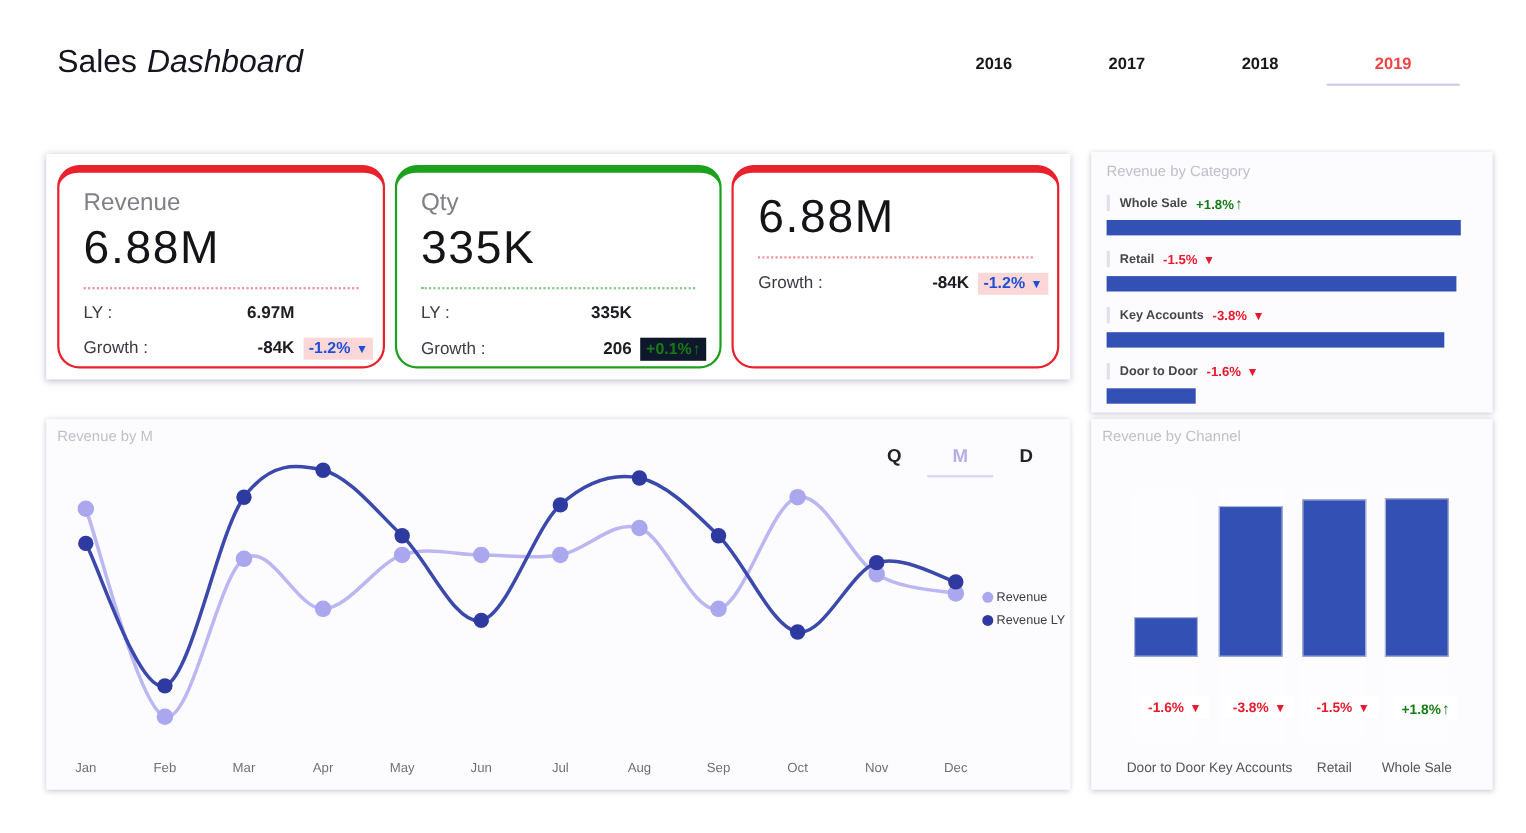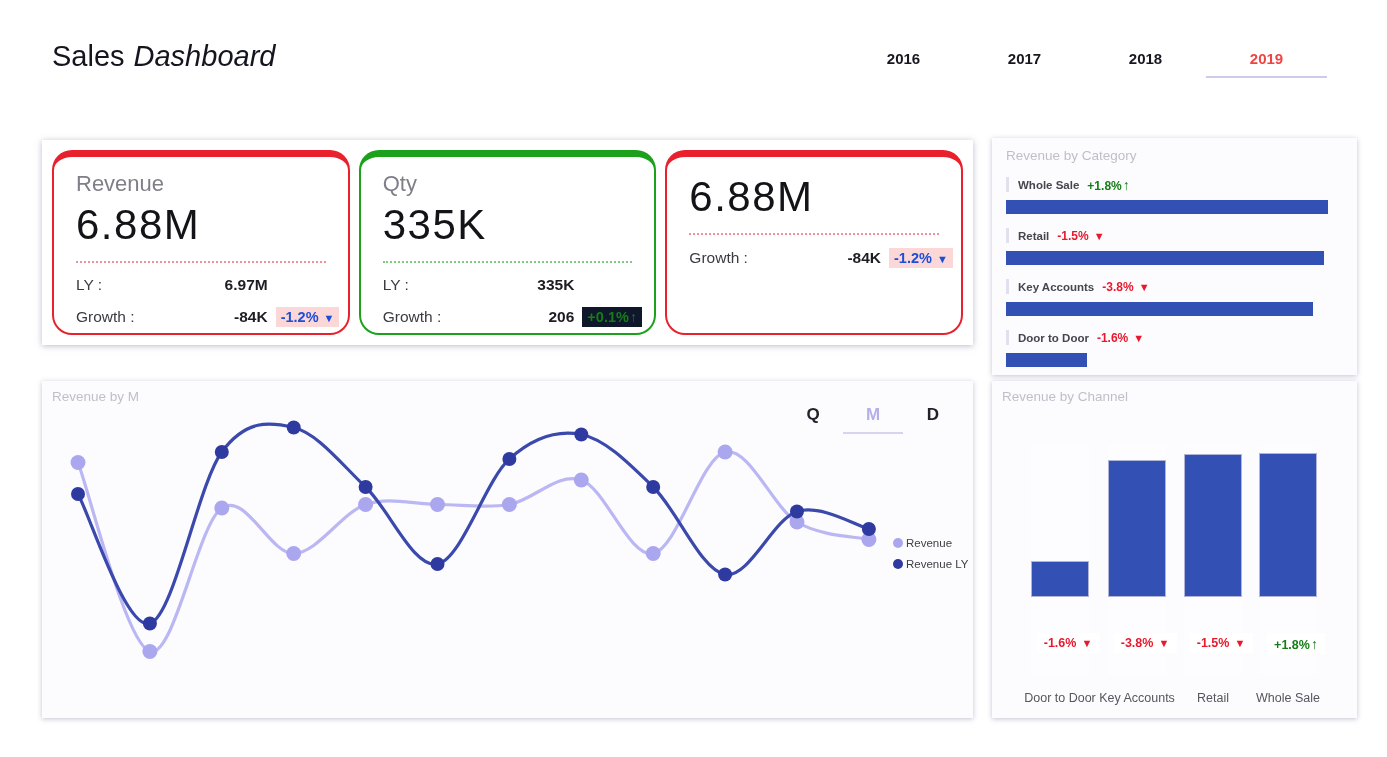--- a/index.html
+++ b/index.html
@@ -189,20 +189,34 @@
     <div class="legend" id="legend">
         <div class="legend-item">
           <span class="legend-dot" style="background: rgb(171, 167, 239);"></span>
           <span>Revenue</span>
         </div>
         <div class="legend-item">
           <span class="legend-dot" style="background: rgb(46, 58, 159);"></span>
           <span>Revenue LY</span>
         </div>
       </div>
+    <div class="months" id="months">
+        <span style="left: 6px;">Jan</span>
+        <span style="left: 77.9px;">Feb</span>
+        <span style="left: 149.8px;">Mar</span>
+        <span style="left: 221.7px;">Apr</span>
+        <span style="left: 293.6px;">May</span>
+        <span style="left: 365.5px;">Jun</span>
+        <span style="left: 437.4px;">Jul</span>
+        <span style="left: 509.3px;">Aug</span>
+        <span style="left: 581.2px;">Sep</span>
+        <span style="left: 653.1px;">Oct</span>
+        <span style="left: 725px;">Nov</span>
+        <span style="left: 796.9px;">Dec</span>
+      </div>
   </section>
 
   <section class="panel chan-panel" id="chanPanel">
     <div class="panel-title">Revenue by Channel</div>
   <div class="chan-col" style="left: 39px;">
         <div class="chan-bar" style="height: 36px; background: rgb(51, 80, 181);"></div>
         <span class="cat-badge neg-text chan-badge"><span>-1.6%</span><span class="arr-dn">▼</span></span>
       </div>
       <div class="chan-label" style="left: 18px;">Door to Door</div>
       <div class="chan-col" style="left: 116px;">

